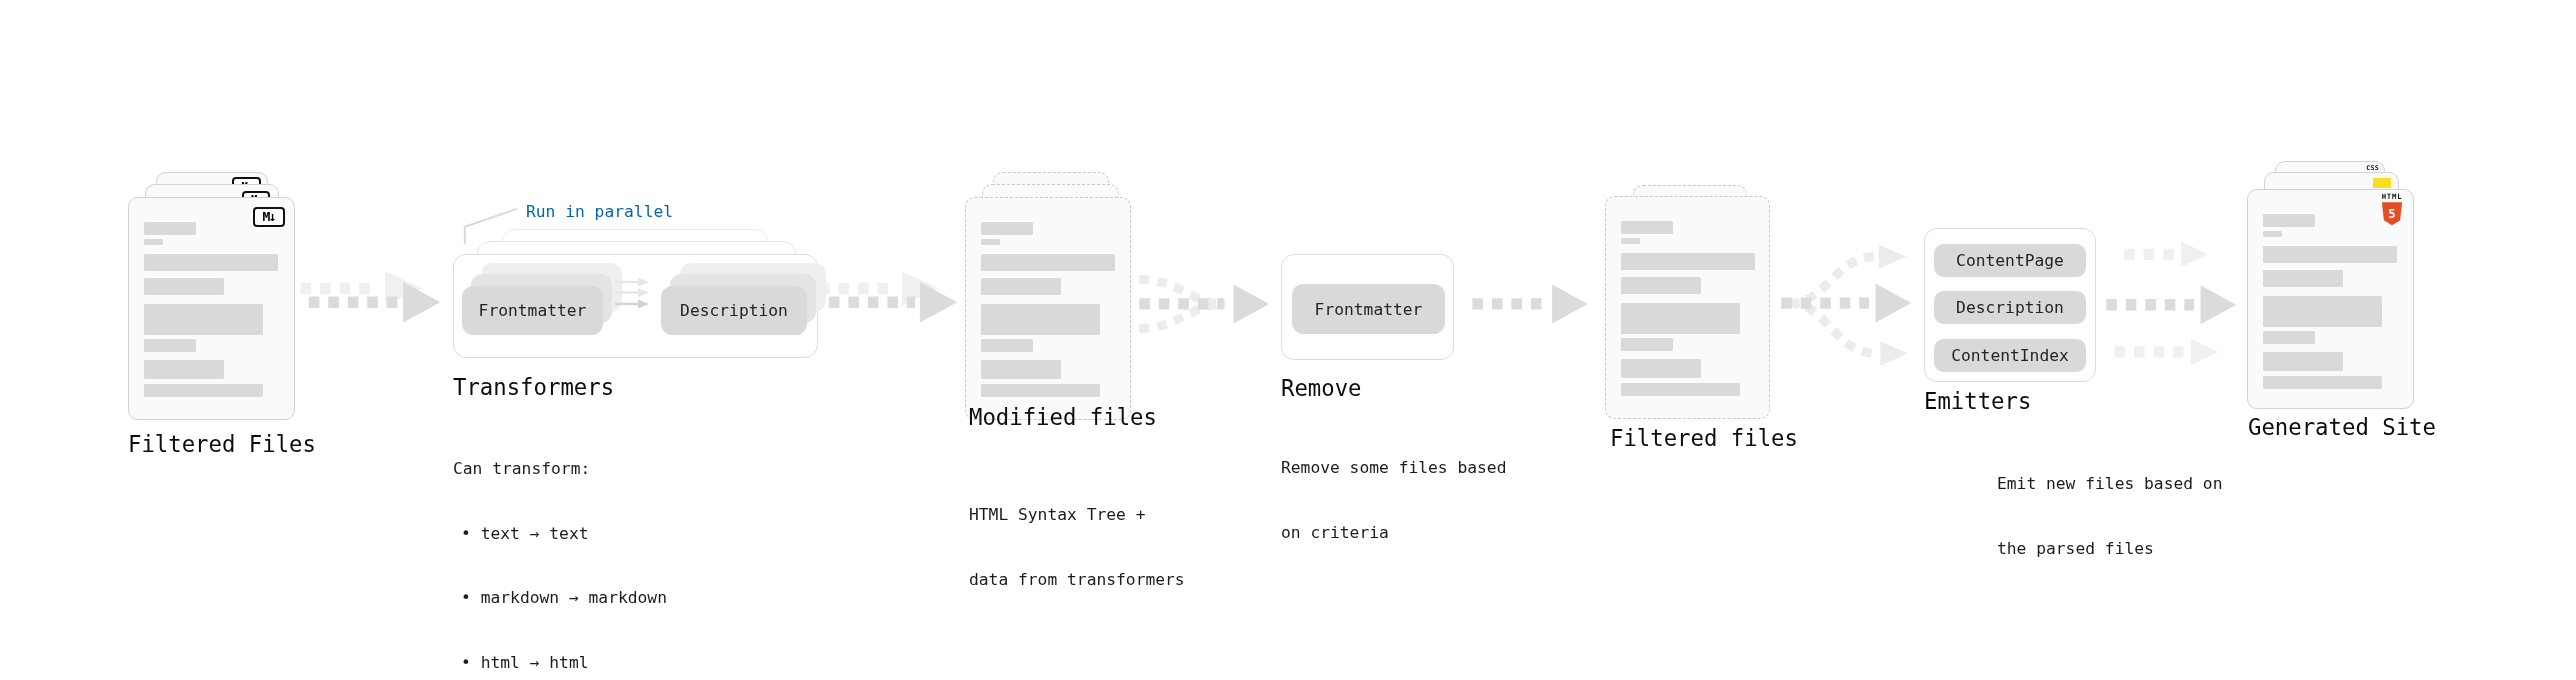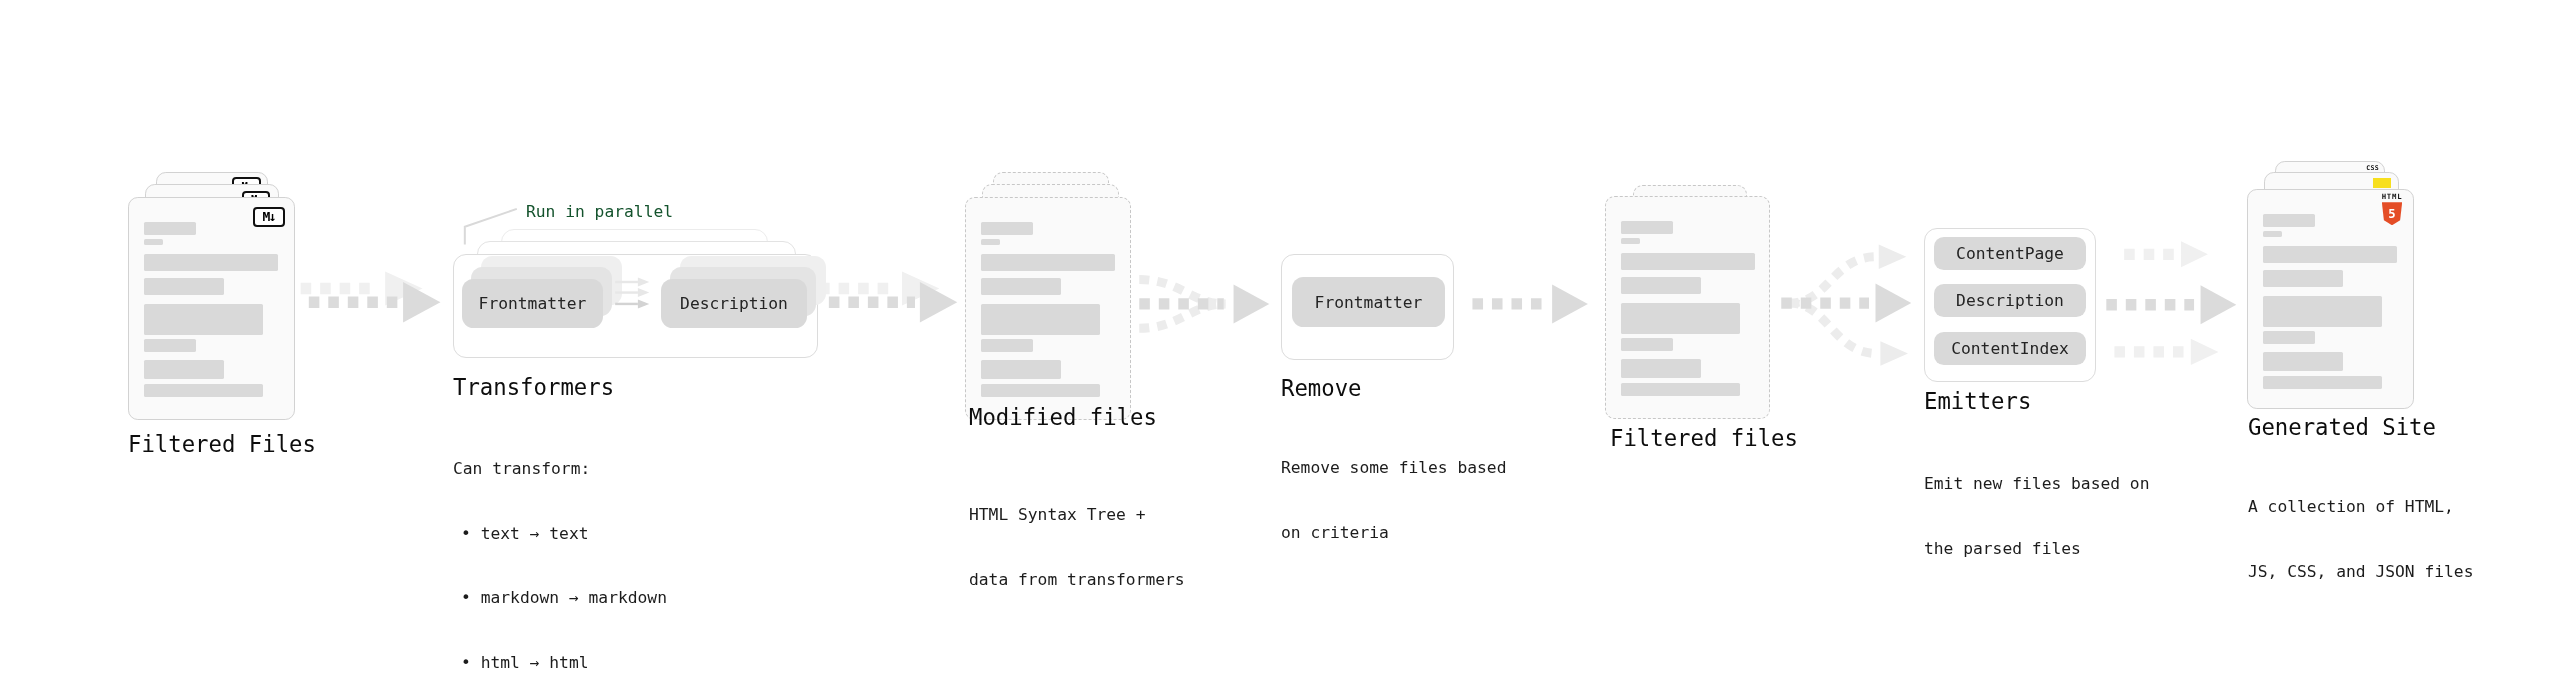--- a/index.html
+++ b/index.html
@@ -26,28 +26,28 @@
   .bar{position:absolute;left:15.4px;background:#d9d9d9;border-radius:1.6px;}
 
   
   .panel{position:absolute;box-sizing:border-box;background:#ffffff;border-radius:13px;}
   .panel.front{border:1.6px solid #dcdcdc;}
   .panel.g1{border:1.6px solid #e3e3e3;}
   .panel.g2{border:1.6px solid #ececec;}
 
   
   .pill{position:absolute;box-sizing:border-box;border-radius:11.4px;background:#d9d9d9;
-        display:flex;align-items:center;justify-content:center;font-size:16.3px;color:#242424;}
+        display:flex;align-items:center;justify-content:center;font-size:16.3px;color:#242424;margin-top:7px;}
   .pill.ghost1{background:#e4e4e4;} .pill.ghost2{background:#efefef;}
 
   
   .stage-title{position:absolute;font-size:22.3px;line-height:1.2;color:#0d0d0d;white-space:pre;}
   .desc{position:absolute;font-size:16.3px;line-height:21.5px;color:#1c1c1c;white-space:pre;}
   .desc-line.indent{padding-left:8.1px;}
-  .annotation{position:absolute;font-size:16.3px;color:#14532d;white-space:pre;}
+  .annotation{position:absolute;font-size:16.3px;color:#0369a1;white-space:pre;}
 
   
   .md-badge{position:absolute;box-sizing:border-box;background:#fff;border:2.4px solid #101010;
             border-radius:4.1px;display:flex;align-items:center;justify-content:center;
             font-weight:bold;color:#000;}
   .md-badge.lg{width:32.5px;height:19.5px;font-size:13px;letter-spacing:-1.6px;}
   .md-badge.sm{width:28.4px;height:17px;font-size:10.6px;letter-spacing:-1.6px;}
 
   
   .css-badge{position:absolute;display:flex;flex-direction:column;align-items:center;}
@@ -190,21 +190,21 @@
         <div class="bar" style="top: 186px; width: 119px; height: 13px;"></div>
       </div>
   </div>
   <div class="stage-title" style="left:1610px;top:425px">Filtered files</div>
 
   <div class="panel front" style="left:1924px;top:228px;width:172px;height:154px"></div>
   <div class="pill" style="left:1934px;top:237px;width:152px;height:33px;border-radius:9.8px">ContentPage</div>
   <div class="pill" style="left:1934px;top:284px;width:152px;height:33px;border-radius:9.8px">Description</div>
   <div class="pill" style="left:1934px;top:332px;width:152px;height:33px;border-radius:9.8px">ContentIndex</div>
   <div class="stage-title" style="left:1924px;top:388px">Emitters</div>
-  <div class="desc" style="left:1924px;top:430px">
+  <div class="desc" style="left:1997px;top:430px">
     <div class="desc-line">Emit new files based on</div>
     <div class="desc-line">the parsed files</div>
   </div>
 
   <div class="doc solid" style="left:2275px;top:161px;width:110px;height:223px">
     <div class="css-badge" style="right:4.1px;top:3.3px">
       <div class="css-word">CSS</div>
       <div class="css-bar"></div>
     </div>
   </div>
@@ -223,24 +223,20 @@
         <div class="bar" style="top: 41px; width: 18.7px; height: 5.7px;"></div>
         <div class="bar" style="top: 56px; width: 134px; height: 17px;"></div>
         <div class="bar" style="top: 80px; width: 80px; height: 17px;"></div>
         <div class="bar" style="top: 106px; width: 119px; height: 31px;"></div>
         <div class="bar" style="top: 141px; width: 52px; height: 13px;"></div>
         <div class="bar" style="top: 162px; width: 80px; height: 18.7px;"></div>
         <div class="bar" style="top: 186px; width: 119px; height: 13px;"></div>
       </div>
   </div>
   <div class="stage-title" style="left:2248px;top:414px">Generated Site</div>
-  <div class="desc" style="left:2248px;top:453px">
-    <div class="desc-line">A collection of HTML,</div>
-    <div class="desc-line">JS, CSS, and JSON files</div>
-  </div>
 
   <svg class="arrows" width="2576" height="681" viewBox="0 0 3170 838">
     <g>
       <polyline class="leader" points="572,301 572,279 636,257"></polyline>
     </g>
     <g>
       <line class="ml" x1="757" y1="347" x2="785" y2="347"></line>
       <path class="mhl" d="M785,341.5 L799,347 L785,352.5 Z"></path>
       <line class="ml" x1="757" y1="360" x2="785" y2="360"></line>
       <path class="mhl" d="M785,354.5 L799,360 L785,365.5 Z"></path>

